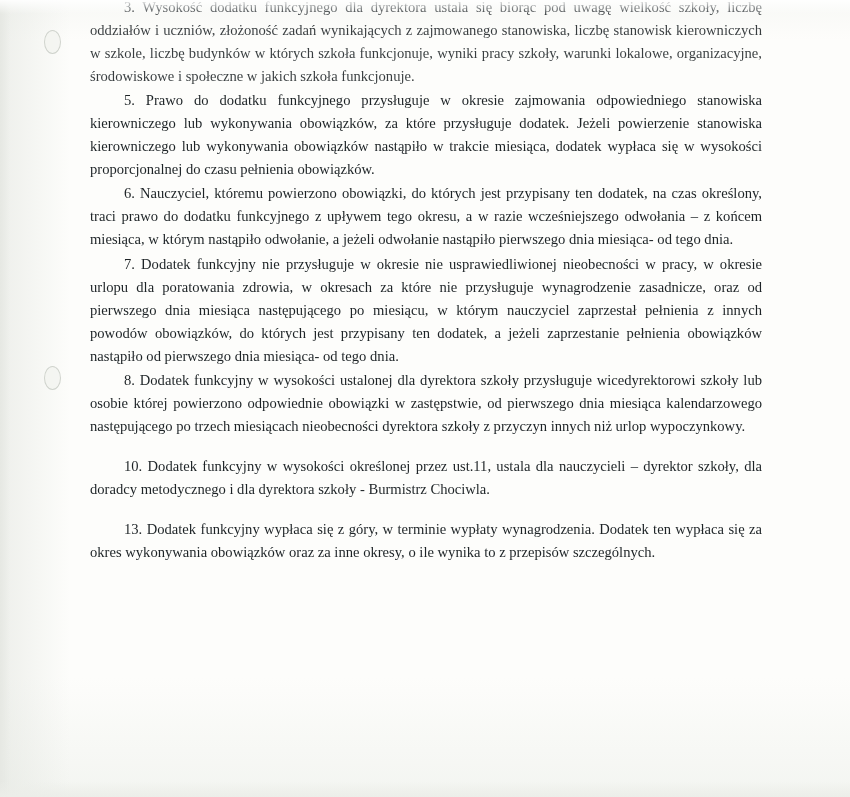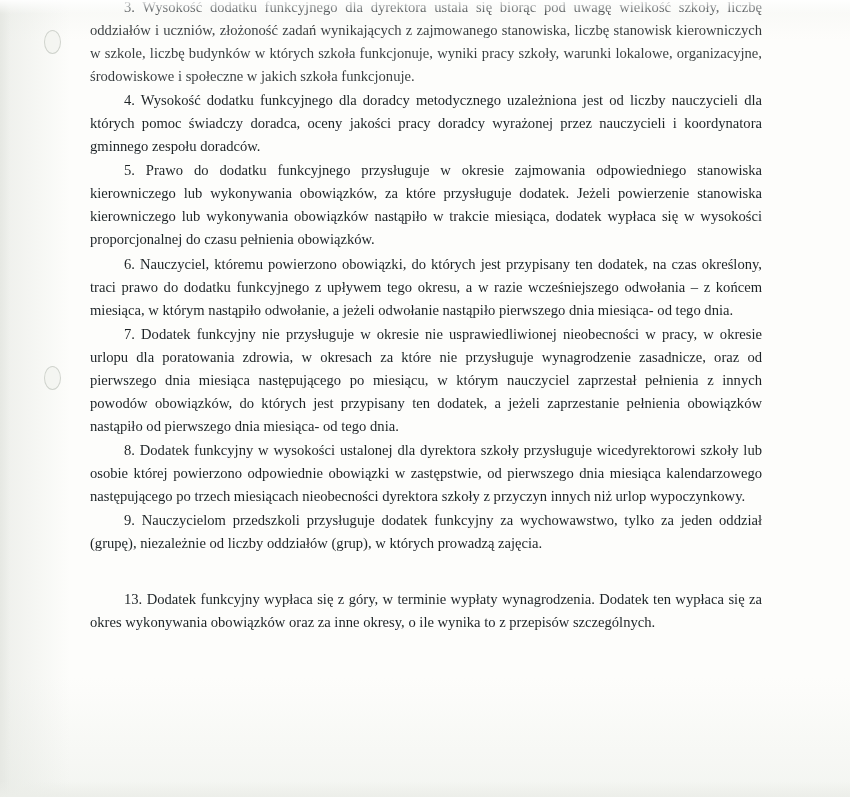--- a/index.html
+++ b/index.html
@@ -89,25 +89,24 @@
 
 <div class="page">
 
   <div class="edge-left"></div>
   <div class="edge-bottom"></div>
   <div class="punch top"></div>
   <div class="punch bottom"></div>
 
   <div class="doc-body">
     <p class="para indent clipped-top">3. Wysokość dodatku funkcyjnego dla dyrektora ustala się biorąc pod uwagę wielkość szkoły, liczbę oddziałów i uczniów, złożoność zadań wynikających z zajmowanego stanowiska, liczbę stanowisk kierowniczych w szkole, liczbę budynków w których szkoła funkcjonuje, wyniki pracy szkoły, warunki lokalowe, organizacyjne, środowiskowe i  społeczne w jakich szkoła funkcjonuje.</p>
-    <p class="para indent">4. Wysokość dodatku funkcyjnego dla doradcy metodycznego uzależniona jest od liczby nauczycieli dla których pomoc świadczy doradca, oceny jakości pracy doradcy wyrażonej przez nauczycieli i koordynatora gminnego zespołu doradców.</p>
     <p class="para indent">5. Prawo do dodatku funkcyjnego przysługuje w okresie zajmowania odpowiedniego stanowiska kierowniczego lub wykonywania obowiązków, za które przysługuje dodatek. Jeżeli powierzenie stanowiska kierowniczego lub wykonywania obowiązków nastąpiło w trakcie miesiąca, dodatek wypłaca się w wysokości proporcjonalnej do czasu pełnienia obowiązków.</p>
     <p class="para indent">6. Nauczyciel, któremu powierzono obowiązki, do których jest przypisany ten dodatek, na czas określony, traci prawo do dodatku funkcyjnego z upływem tego okresu, a w razie wcześniejszego odwołania – z końcem miesiąca, w którym nastąpiło odwołanie, a jeżeli odwołanie nastąpiło pierwszego dnia miesiąca- od tego dnia.</p>
     <p class="para indent">7. Dodatek funkcyjny nie przysługuje w okresie nie usprawiedliwionej nieobecności w  pracy, w okresie urlopu dla poratowania zdrowia, w okresach za które  nie przysługuje wynagrodzenie zasadnicze, oraz od pierwszego dnia miesiąca następującego po miesiącu, w którym nauczyciel zaprzestał pełnienia z innych powodów obowiązków, do których jest przypisany ten dodatek, a jeżeli zaprzestanie pełnienia obowiązków nastąpiło od pierwszego dnia miesiąca- od tego dnia.</p>
     <p class="para indent">8. Dodatek funkcyjny w wysokości ustalonej dla dyrektora szkoły przysługuje wicedyrektorowi szkoły lub osobie której powierzono odpowiednie obowiązki w zastępstwie, od pierwszego dnia miesiąca kalendarzowego następującego po trzech miesiącach nieobecności dyrektora szkoły z przyczyn innych niż urlop wypoczynkowy.</p>
-    <p class="para indent">9. Nauczycielom przedszkoli przysługuje dodatek funkcyjny za wychowawstwo, tylko za jeden oddział (grupę), niezależnie od liczby oddziałów (grup), w których prowadzą zajęcia.</p>
     <div class="gap-md"></div>
+    <p class="para indent">10. Dodatek funkcyjny w wysokości określonej przez ust.11, ustala dla nauczycieli – dyrektor szkoły, dla doradcy metodycznego i dla dyrektora szkoły - Burmistrz Chociwla.</p>
     <div class="gap-md"></div>
     <p class="para indent">13. Dodatek funkcyjny wypłaca się z góry, w terminie wypłaty wynagrodzenia. Dodatek ten wypłaca się za okres wykonywania obowiązków oraz za inne okresy, o ile wynika to z przepisów szczególnych.</p>
   </div>
 
   <div class="fade-top"></div>
 </div>
 
 </body></html>

